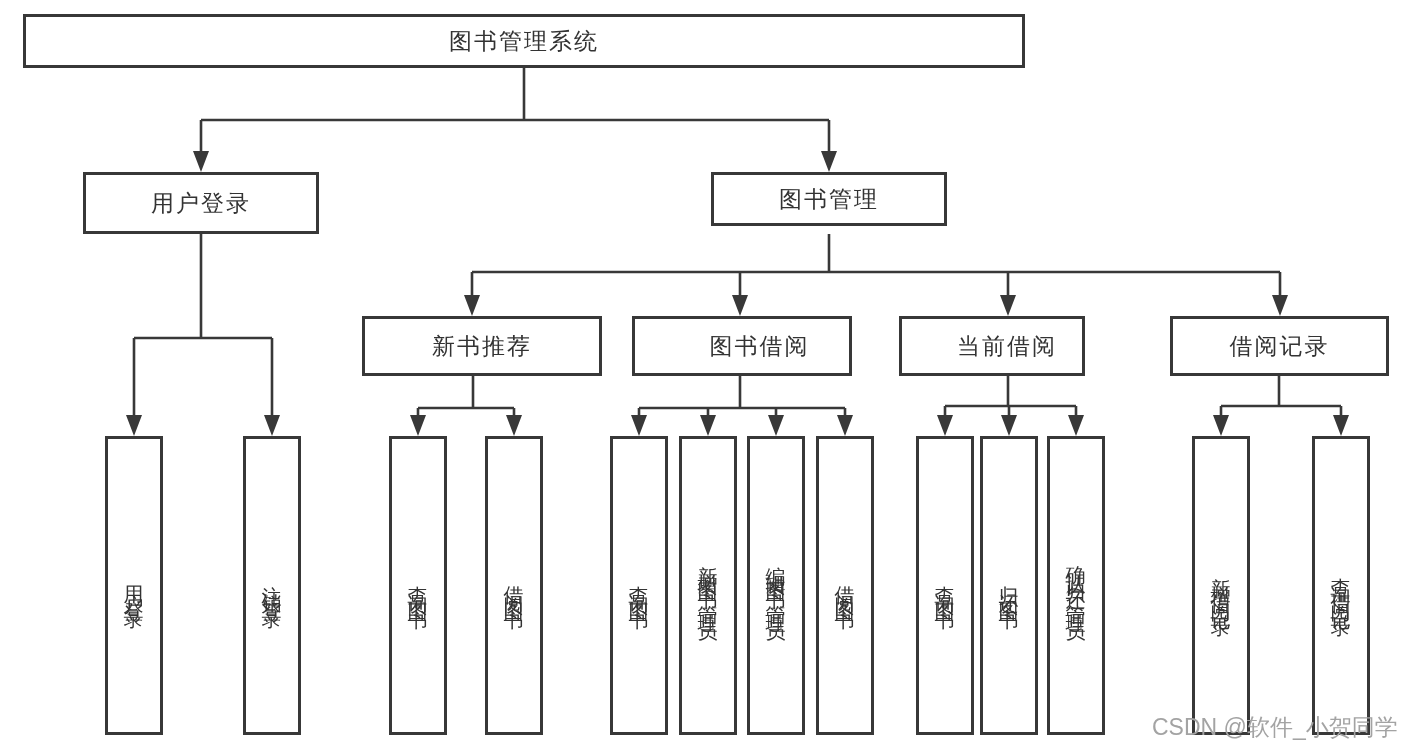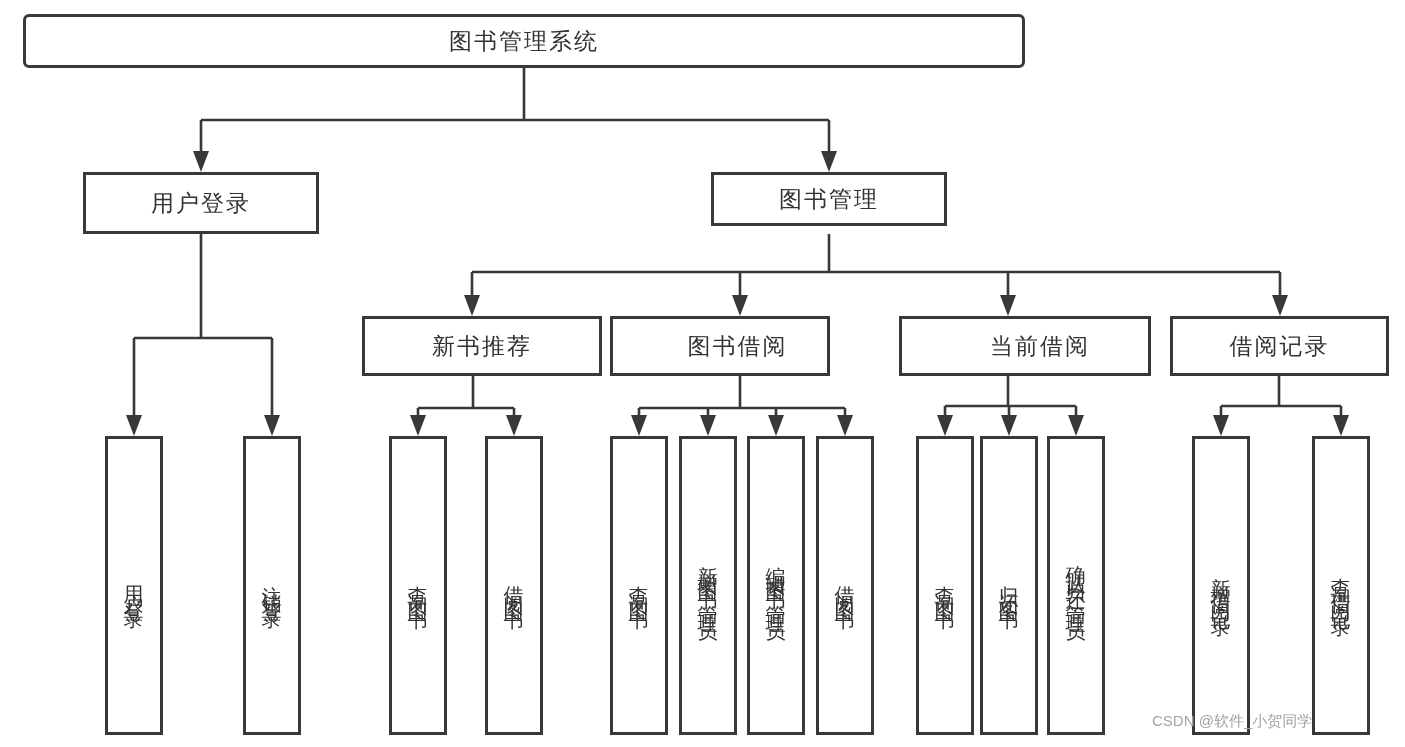--- a/index.html
+++ b/index.html
@@ -52,32 +52,32 @@
     writing-mode: vertical-lr;
     text-orientation: mixed;
     font-size: 20px;
     letter-spacing: 8px;
     line-height: 1;
   }
   .watermark {
     position: absolute;
     left: 1152px;
     top: 712px;
-    font-size: 15px;
+    font-size: 23px;
     color: var(--color-watermark);
     white-space: nowrap;
     z-index: 5;
   }
   
-  #node-root        { left: 23px;  top: 14px;  width: 1002px; height: 54px; border-radius: 6px; }
+  #node-root        { left: 23px;  top: 14px;  width: 1002px; height: 54px; }
   #node-user-login  { left: 83px;  top: 172px; width: 236px;  height: 62px; }
   #node-book-mgmt   { left: 711px; top: 172px; width: 236px;  height: 54px; }
   #node-new-book    { left: 362px; top: 316px; width: 240px;  height: 60px; }
-  #node-book-borrow { left: 610px; top: 316px; width: 220px;  height: 60px; padding-left: 35px; }
-  #node-cur-borrow  { left: 899px; top: 316px; width: 252px;  height: 60px; padding-left: 30px; }
+  #node-book-borrow { left: 632px; top: 316px; width: 220px;  height: 60px; padding-left: 35px; }
+  #node-cur-borrow  { left: 899px; top: 316px; width: 186px;  height: 60px; padding-left: 30px; }
   #node-records     { left: 1170px;top: 316px; width: 219px;  height: 60px; }
   .leaf { top: 436px; width: 58px; height: 299px; }
   #leaf-a1 { left: 105px; }  #leaf-a2 { left: 243px; }
   #leaf-b1 { left: 389px; }  #leaf-b2 { left: 485px; }
   #leaf-c1 { left: 610px; }  #leaf-c2 { left: 679px; }
   #leaf-c3 { left: 747px; }  #leaf-c4 { left: 816px; }
   #leaf-d1 { left: 916px; }  #leaf-d2 { left: 980px; }
   #leaf-d3 { left: 1047px; }
   #leaf-e1 { left: 1192px; } #leaf-e2 { left: 1312px; }
 </style>

